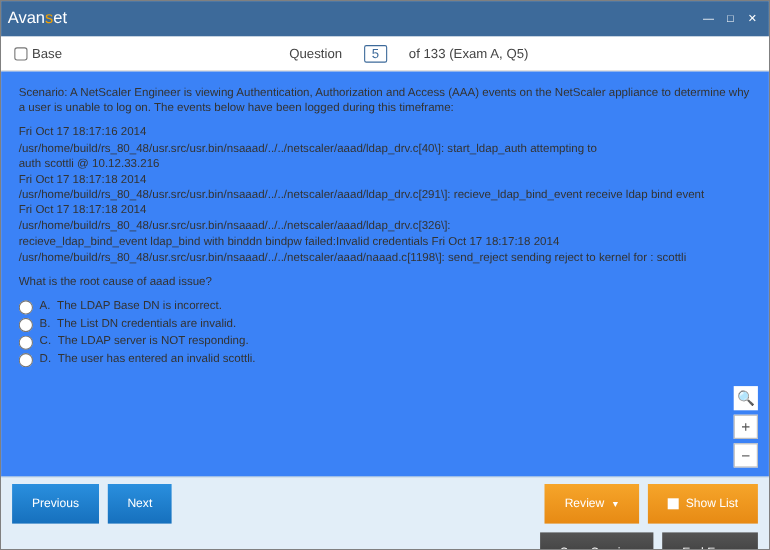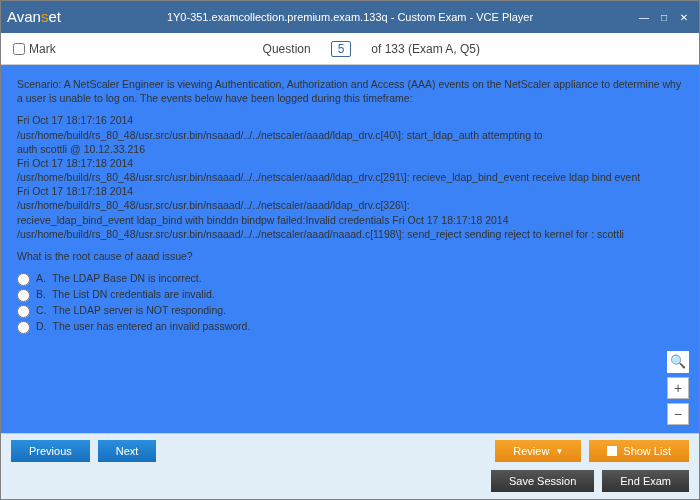--- a/index.html
+++ b/index.html
@@ -18,44 +18,43 @@
 .body{height:368px;overflow:auto;padding:12px 16px;font-size:10.5px;color:#333;line-height:1.35;position:relative;background:#3b82f6}
 .body p{margin-bottom:8px}
 .options{margin:6px 0 0 0}
 .options .opt{display:flex;align-items:flex-start;gap:6px;margin:1px 0;font-size:10.5px}
 .options .opt input{margin-top:2px}
 .zoom{position:absolute;right:10px;bottom:8px;display:flex;flex-direction:column;gap:4px}
 .zoom .z{width:22px;height:22px;border:1px solid #bbb;background:#fff;display:flex;align-items:center;justify-content:center;font-size:14px;cursor:pointer;color:#555}
 .zoom .mag{border:none;font-size:13px;color:#bbb}
 .footer{height:70px;background:#e2eef8;border-top:1px solid #bcd;padding:6px 10px;display:flex;flex-direction:column;gap:8px}
 .row{display:flex;gap:8px;align-items:center}
-.btn{height:22px;padding:0 18px;font-size:11px;border:none;cursor:pointer;color:#fff;display:inline-flex;align-items:center;gap:6px}
+.btn{height:36px;padding:0 18px;font-size:11px;border:none;cursor:pointer;color:#fff;display:inline-flex;align-items:center;gap:6px}
 .blue{background:linear-gradient(#2a8fde,#1670bd)}
 .orange{background:linear-gradient(#f6a52a,#e78a14)}
 .dark{background:linear-gradient(#555,#333)}
 .spacer{flex:1}
 .chk{width:10px;height:10px;background:#fff;display:inline-block}
 </style>
 </head>
 <body>
 
 <div class="titlebar">
   <span class="logo"><span>Avan</span><span class="alt">s</span><span>et</span></span>
-  <span class="title">1Y0-351.examcollection.premium.exam.133q - Custom Exam - VCE Player</span>
   <div class="winctrls">
     <span>—</span>
     <span>□</span>
     <span>✕</span>
   </div>
 </div>
 
 <div class="question-header">
   <label class="mark-wrap">
     <input type="checkbox" style="">
-    <span>Mark</span>
+    <span>Base</span>
   </label>
   <div class="qcenter">
     <span>Question</span>
     <span class="qnum">5</span>
     <span>of 133 (Exam A, Q5)</span>
   </div>
 </div>
 
 <div class="body">
   <p>Scenario: A NetScaler Engineer is viewing Authentication, Authorization and Access (AAA) events on the NetScaler appliance to determine why a user is unable to log on. The events below have been logged during this timeframe:</p>
@@ -80,21 +79,21 @@
         <span>The List DN credentials are invalid.</span>
       </label>
     <label class="opt">
         <input type="radio" name="ans" style="">
         <span>C.</span>
         <span>The LDAP server is NOT responding.</span>
       </label>
     <label class="opt">
         <input type="radio" name="ans" style="">
         <span>D.</span>
-        <span>The user has entered an invalid password.</span>
+        <span>The user has entered an invalid scottli.</span>
       </label>
   </div>
   <div class="zoom">
     <div class="z mag">🔍</div>
     <div class="z">+</div>
     <div class="z">−</div>
   </div>
 </div>
 
 <div class="footer">

